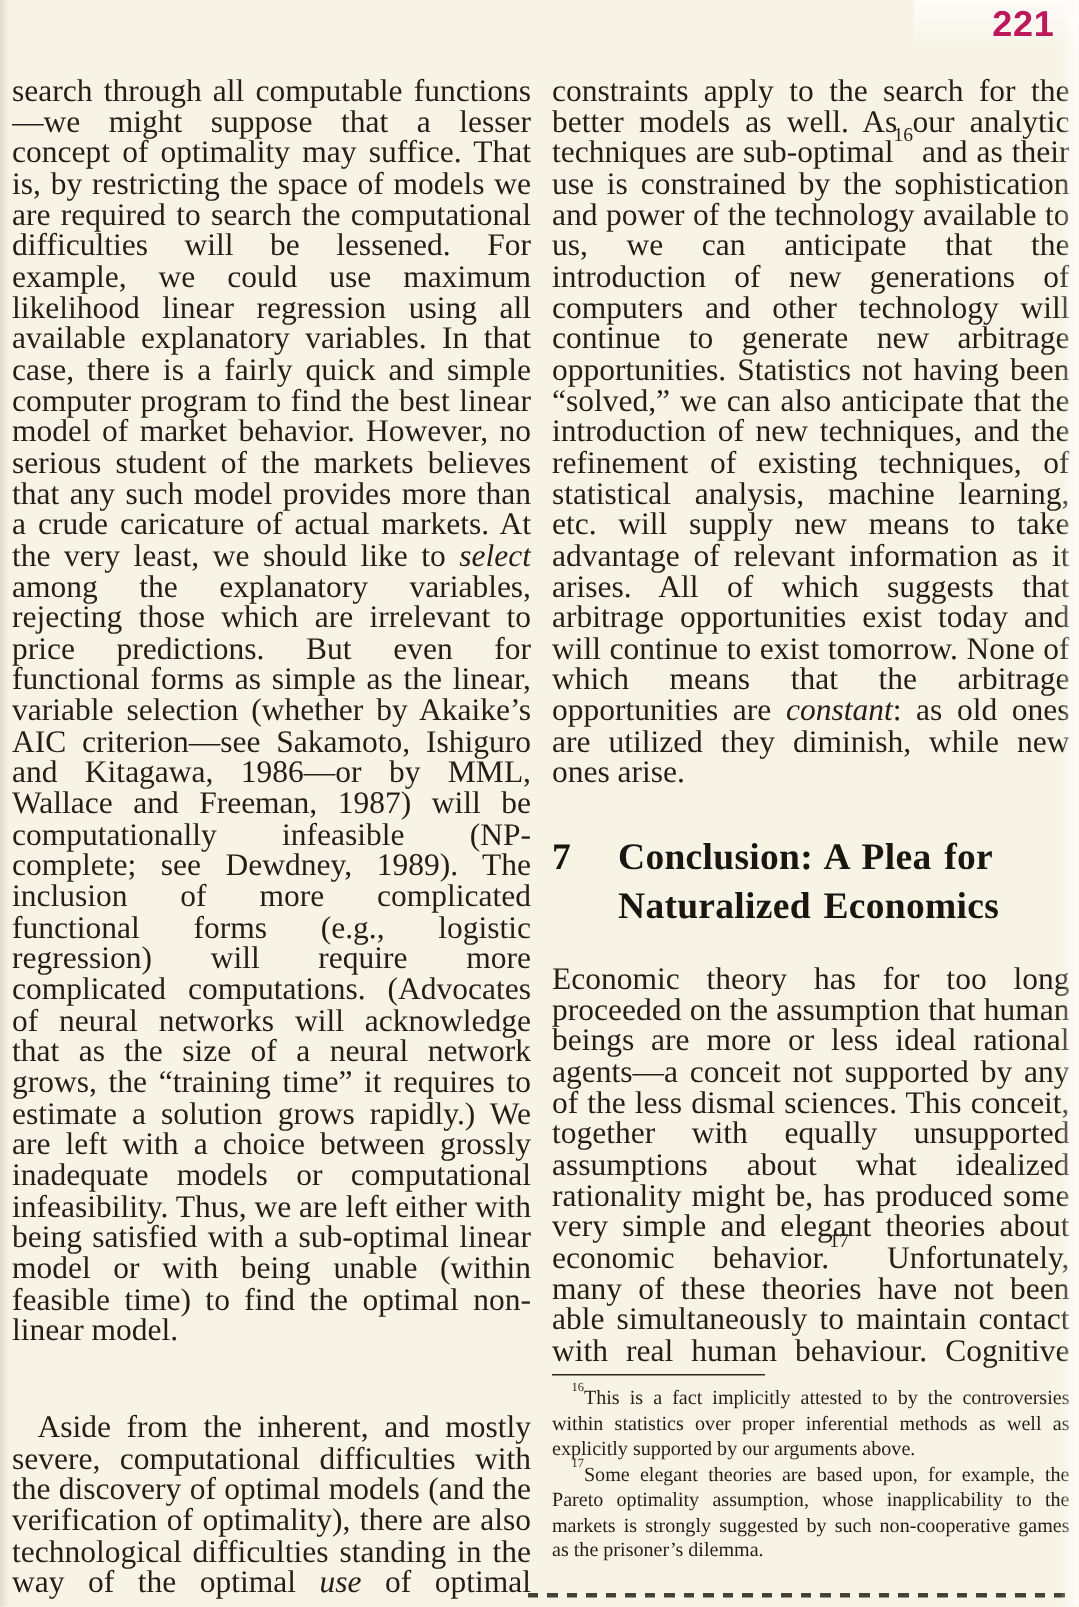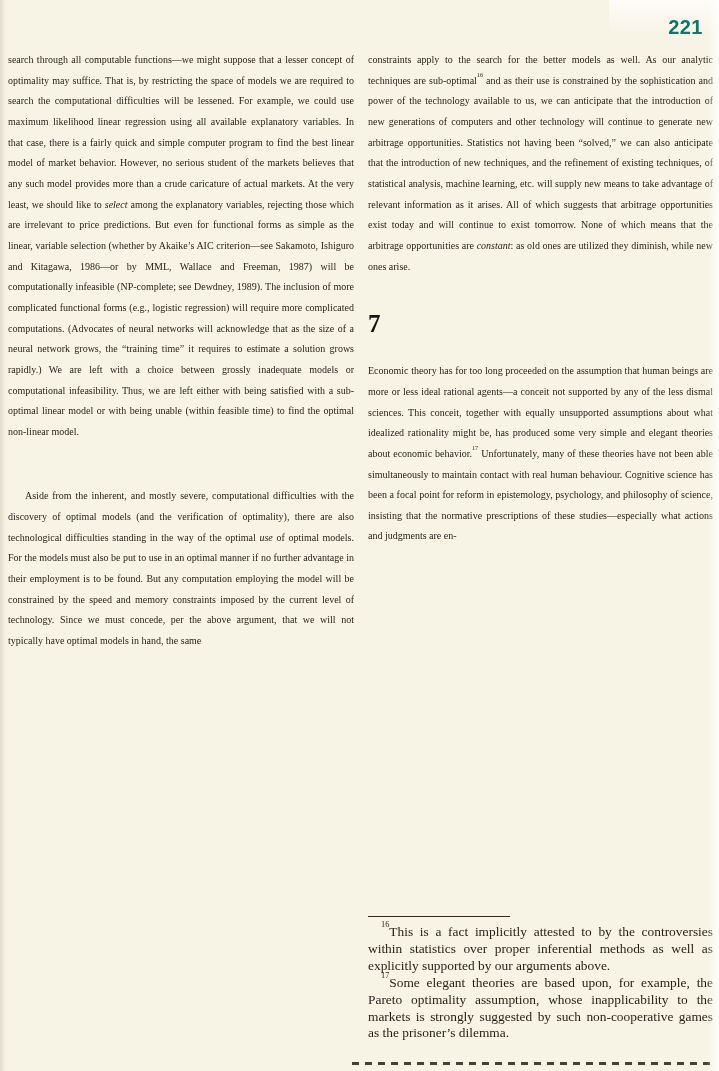--- a/index.html
+++ b/index.html
@@ -7,33 +7,33 @@
     width:719px; height:1071px;
     background:#f7f3e5;
     position:relative;
     overflow:hidden;
     font-family:"Liberation Serif", serif;
     color:#241e16;
   }
   .page { position:absolute; inset:0; }
 
   .page-number {
-    position:absolute; top:16px; right:16px;
+    position:absolute; top:3px; right:16px;
     font-family:"Liberation Sans", sans-serif;
-    font-weight:700; font-size:20px; letter-spacing:0.5px;
-    color:#0f766e;
+    font-weight:700; font-size:24px; letter-spacing:0.5px;
+    color:#be185d;
   }
 
   .col { position:absolute; top:50px; overflow:hidden; }
   .col-left  { left:8px;   width:346px; height:1016px; }
   .col-right { left:368px; width:345px; height:862px; }
 
   p.body {
     margin:0;
-    font-size:10px;
+    font-size:21px;
     line-height:20.65px;
     text-align:justify;
     color:#241e16;
   }
   p.body.indent { text-indent:17px;margin-top:44px; }
   p.body i { font-style:italic; }
 
   sup.fnmark {
     font-size:0.62em;
     line-height:0;
@@ -109,20 +109,21 @@
 
   <div class="col col-left">
     <p class="body"><span>search through all computable functions—we might suppose that a lesser concept of optimality may suffice. That is, by restricting the space of models we are required to search the computational difficulties will be lessened. For example, we could use maximum likelihood linear regression using all available explanatory variables. In that case, there is a fairly quick and simple computer program to find the best linear model of market behavior. However, no serious student of the markets believes that any such model provides more than a crude caricature of actual markets. At the very least, we should like to </span><i>select</i><span> among the explanatory variables, rejecting those which are irrelevant to price predictions. But even for functional forms as simple as the linear, variable selection (whether by Akaike’s AIC criterion—see Sakamoto, Ishiguro and Kitagawa, 1986—or by MML, Wallace and Freeman, 1987) will be computationally infeasible (NP-complete; see Dewdney, 1989). The inclusion of more complicated functional forms (e.g., logistic regression) will require more complicated computations. (Advocates of neural networks will acknowledge that as the size of a neural network grows, the “training time” it requires to estimate a solution grows rapidly.) We are left with a choice between grossly inadequate models or computational infeasibility. Thus, we are left either with being satisfied with a sub-optimal linear model or with being unable (within feasible time) to find the optimal non-linear model.</span></p>
     <p class="body indent"><span>Aside from the inherent, and mostly severe, computational difficulties with the discovery of optimal models (and the verification of optimality), there are also technological difficulties standing in the way of the optimal </span><i>use</i><span> of optimal models. For the models must also be put to use in an optimal manner if no further advantage in their employment is to be found. But any computation employing the model will be constrained by the speed and memory constraints imposed by the current level of technology. Since we must concede, per the above argument, that we will not typically have optimal models in hand, the same</span></p>
   </div>
 
   <div class="col col-right">
     <p class="body"><span>constraints apply to the search for the better models as well. As our analytic techniques are sub-optimal</span><sup class="fnmark">16</sup><span> and as their use is constrained by the sophistication and power of the technology available to us, we can anticipate that the introduction of new generations of computers and other technology will continue to generate new arbitrage opportunities. Statistics not having been “solved,” we can also anticipate that the introduction of new techniques, and the refinement of existing techniques, of statistical analysis, machine learning, etc. will supply new means to take advantage of relevant information as it arises. All of which suggests that arbitrage opportunities exist today and will continue to exist tomorrow. None of which means that the arbitrage opportunities are </span><i>constant</i><span>: as old ones are utilized they diminish, while new ones arise.</span></p>
     <div class="heading">
       <span class="hnum">7</span>
+      <span class="htitle">Conclusion: A Plea for Naturalized Economics</span>
     </div>
     <p class="body"><span>Economic theory has for too long proceeded on the assumption that human beings are more or less ideal rational agents—a conceit not supported by any of the less dismal sciences. This conceit, together with equally unsupported assumptions about what idealized rationality might be, has produced some very simple and elegant theories about economic behavior.</span><sup class="fnmark">17</sup><span> Unfortunately, many of these theories have not been able simultaneously to maintain contact with real human behaviour. Cognitive science has been a focal point for reform in epistemology, psychology, and philosophy of science, insisting that the normative prescriptions of these studies—especially what actions and judgments are en-</span></p>
   </div>
 
   <div class="footnotes">
     <div class="fn-rule"></div>
     <p class="fn"><sup class="fnmark">16</sup><span>This is a fact implicitly attested to by the controversies within statistics over proper inferential methods as well as explicitly supported by our arguments above.</span></p>
     <p class="fn"><sup class="fnmark">17</sup><span>Some elegant theories are based upon, for example, the Pareto optimality assumption, whose inapplicability to the markets is strongly suggested by such non-cooperative games as the prisoner’s dilemma.</span></p>
   </div>
 

